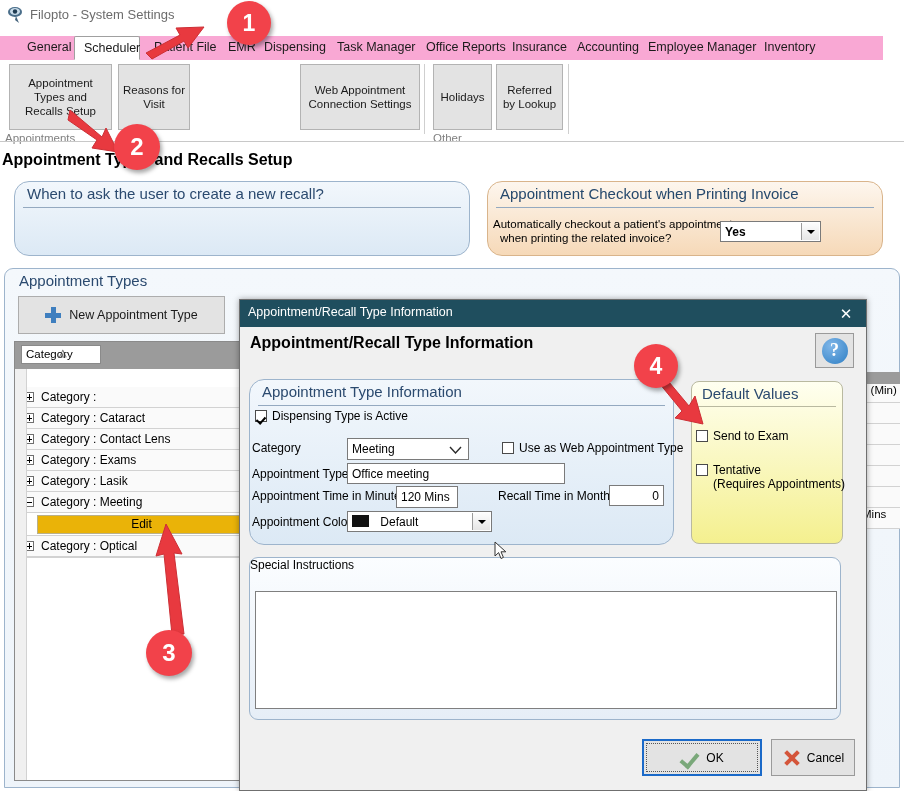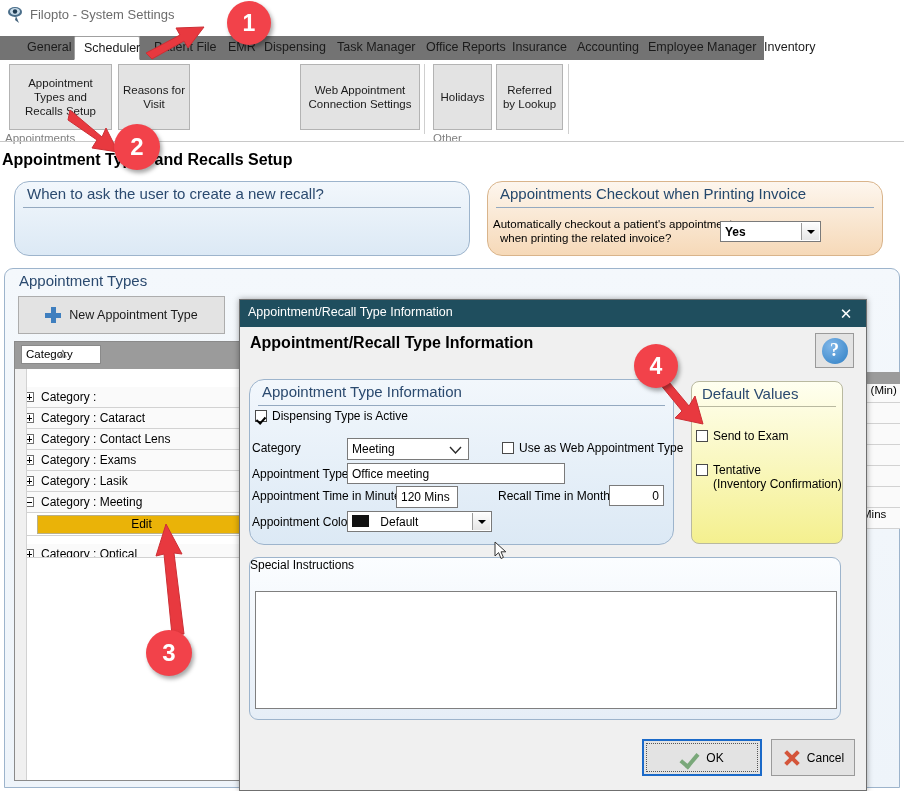--- a/index.html
+++ b/index.html
@@ -18,23 +18,23 @@
   #app-title-text{
     position:absolute;left:30px;top:7px;
     font-size:13px;color:#6c6c6c;
     font-family:"Liberation Sans", sans-serif;
   }
   #app-logo{
     position:absolute;left:7px;top:6px;width:18px;height:18px;
   }
   
   #tabstrip{
-    position:absolute;left:0;top:36px;width:764px;height:24px;
+    position:absolute;left:0;top:36px;width:883px;height:24px;
     border-bottom:1px solid #a0a0a0;
-    background:#737373;
+    background:#f9a8d4;
   }
   .tab{
     position:absolute;top:0;height:24px;line-height:23px;
     padding:0 9px;font-size:12.5px;color:#1b1b1b;white-space:nowrap;
     box-sizing:border-box;
   }
   .tab.active{
     background:#ffffff;border:1px solid #a0a0a0;border-bottom:1px solid #ffffff;
     border-radius:2px 2px 0 0;
   }
@@ -295,21 +295,21 @@
   <div class="gb-rule" style="top:25px;"></div>
   <div class="wininput bold" style="left:24px;top:213px;width:423px;height:24px;position:absolute;">
     <span>When closing or printing a new invoice</span>
     <span class="combo-arrow">
         <i></i>
       </span>
   </div>
 </div>
 
 <div class="groupbox orange" id="checkout-panel" style="left:487px;top:181px;width:396px;height:75px;">
-  <div class="gb-title">Appointments Checkout when Printing Invoice</div>
+  <div class="gb-title">Appointment Checkout when Printing Invoice</div>
   <div class="gb-rule" style="top:25px;"></div>
 </div>
 <div class="fld-label" style="left:493px;top:218px;font-size:11.5px;">Automatically checkout a patient's appointment</div>
 <div class="fld-label" style="left:500px;top:232px;font-size:11.5px;">when printing the related invoice?</div>
 <div class="wininput bold" style="left:720px;top:221px;width:101px;height:21px;">
   <span>Yes</span>
   <span class="combo-arrow">
       <i></i>
     </span>
 </div>
@@ -351,21 +351,21 @@
       <span class="expander plus"></span>
       <span class="rowtext">Category : Lasik</span>
     </div>
     <div class="grid-row" style="top:150px;">
       <span class="expander"></span>
       <span class="rowtext">Category : Meeting</span>
     </div>
     <div class="grid-row" style="top:171px;height:23px;background:#ffffff;">
       <div id="edit-row" style="top:2px;">Edit</div>
     </div>
-    <div class="grid-row" style="top:202px;">
+    <div class="grid-row" style="top:194px;">
       <span class="expander plus"></span>
       <span class="rowtext">Category : Optical</span>
     </div>
     <div style="position:absolute;left:0;top:215px;right:0;bottom:0;background:#ffffff;border-top:1px solid #d2d2d2;"></div>
     <div style="position:absolute;left:0;top:27px;width:11px;bottom:0;background:#f0f0f0;border-right:1px solid #d2d2d2;"></div>
   </div>
 </div>
 
 <div id="right-col">
   <div class="rc-head"></div>
@@ -432,21 +432,21 @@
 </div>
 
 <div id="default-values">
   <div class="gb-title">Default Values</div>
   <div class="gb-rule"></div>
 </div>
 <div class="cbx" style="left:696px;top:430px;"></div>
 <div class="fld-label" style="left:713px;top:429px;">Send to Exam</div>
 <div class="cbx" style="left:696px;top:464px;"></div>
 <div class="fld-label" style="left:713px;top:463px;">Tentative</div>
-<div class="fld-label" style="left:713px;top:477px;">(Inventory Confirmation)</div>
+<div class="fld-label" style="left:713px;top:477px;">(Requires Appointments)</div>
 
 <div id="special-box">
   <div class="gb-title">Special Instructions</div>
   <div class="gb-rule" style="top:25px;"></div>
   <div id="special-text"></div>
 </div>
 
 <div class="dlgbtn" id="ok-btn">
   <div id="ok-inner"></div>
   <span class="chk-glyph"></span>

